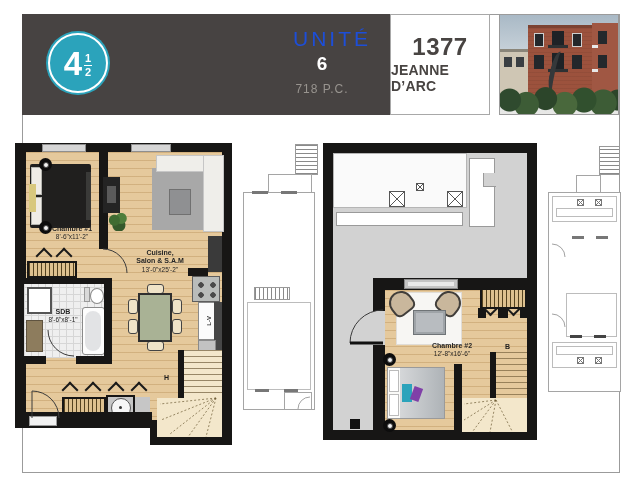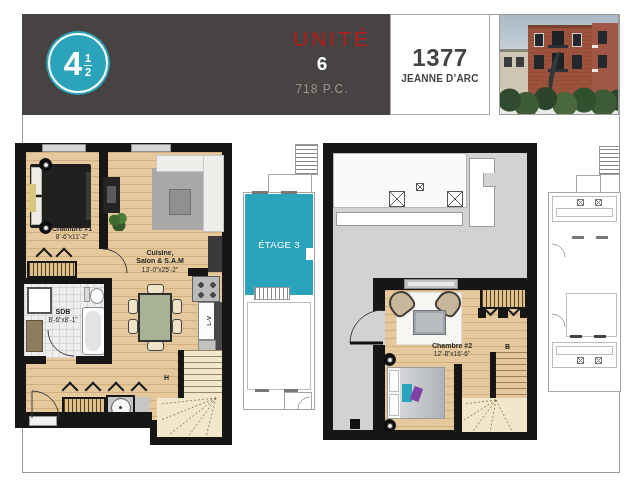--- a/index.html
+++ b/index.html
@@ -6,26 +6,26 @@
   .canvas{position:relative;width:640px;height:480px;background:#fff;overflow:hidden;}
   .abs{position:absolute;box-sizing:border-box;}
   
   .band{background:#474342;}
   .badge{border-radius:50%;background:#2ba3bb;border:2px solid #fff;box-shadow:0 0 0 2px #2ba3bb;
          display:flex;align-items:center;justify-content:center;color:#fff;}
   .badge .whole{font-size:33px;font-weight:700;line-height:1;}
   .frac{display:inline-flex;flex-direction:column;align-items:center;font-size:11px;font-weight:700;line-height:1.1;margin-left:2px;margin-top:4px;}
   .frac .num{border-bottom:1.5px solid #fff;padding:0 1px;}
   .unit-block{display:flex;flex-direction:column;align-items:center;color:#fff;}
-  .unit-label{font-size:21px;letter-spacing:3px;color:#b91c1c;font-weight:400;margin-left:20px;}
+  .unit-label{font-size:21px;letter-spacing:3px;color:#1d4ed8;font-weight:400;margin-left:20px;}
   .unit-number{font-size:19px;font-weight:700;margin-top:2px;}
   .unit-area{font-size:12px;color:#98948f;letter-spacing:1px;margin-top:7px;}
   .addr-box{background:#fff;border:1px solid #a8a8a8;display:flex;flex-direction:column;align-items:center;justify-content:center;color:#484442;}
   .addr-num{font-size:24px;font-weight:800;letter-spacing:.5px;line-height:1;}
-  .addr-street{font-size:10px;font-weight:700;margin-top:3px;letter-spacing:.2px;}
+  .addr-street{font-size:14px;font-weight:700;margin-top:3px;letter-spacing:.2px;}
   
   .wall{background:#171615;}
   .wood{background:repeating-linear-gradient(to bottom,rgba(165,120,60,.30) 0 1px,transparent 1px 8px),#e5c99c;}
   .terrace{background:#d2d2d2;}
   .cream{background:#f3e7cb;}
   .sill{background:#d6d6d6;border:1px solid #8f8f8f;}
   .hatch{background:repeating-linear-gradient(90deg,#54421f 0 1px,transparent 1px 4px),#dec18f;border:2px solid #171615;}
   .treads{background:repeating-linear-gradient(to bottom,rgba(90,70,35,.6) 0 1px,transparent 1px 6px),#f3e7cb;}
   .tile{background:repeating-linear-gradient(0deg,#d6d6d6 0 1px,transparent 1px 7px),
               repeating-linear-gradient(90deg,#d6d6d6 0 1px,transparent 1px 7px),#efefef;}
@@ -208,23 +208,20 @@
   <div class="abs wall" style="left:15px;top:412px;width:137px;height:16px;"></div>
   <div class="abs" style="left:29px;top:416px;width:28px;height:10px;background:#f1f1f1;border:1px solid #9a9a9a;"></div>
   <div class="abs wall" style="left:178px;top:350px;width:6px;height:50px;"></div>
   <div class="abs treads" style="left:184px;top:350px;width:38px;height:50px;"></div>
   <div class="abs cream" style="left:157px;top:398px;width:65px;height:39px;"></div>
   <div class="abs tiny-letter" style="left:164px;top:374px;">H</div>
 
   <div class="abs kp-hatch-h" style="left:295px;top:144px;width:23px;height:31px;"></div>
   <div class="abs kp-outline" style="left:268px;top:174px;width:44px;height:20px;"></div>
   <div class="abs kp-outline" style="left:243px;top:192px;width:72px;height:218px;"></div>
-  <div class="abs teal etage-label" style="left:245px;top:194px;width:68px;height:101px;">
-    <span>ÉTAGE 3</span>
-  </div>
   <div class="abs" style="left:306px;top:248px;width:8px;height:12px;background:#fff;"></div>
   <div class="abs tick" style="left:252px;top:191px;width:16px;height:3px;"></div>
   <div class="abs tick" style="left:281px;top:191px;width:16px;height:3px;"></div>
   <div class="abs kp-hatch-v" style="left:254px;top:287px;width:36px;height:13px;"></div>
   <div class="abs kp-inner" style="left:247px;top:302px;width:64px;height:88px;"></div>
   <div class="abs tick" style="left:255px;top:389px;width:14px;height:3px;"></div>
   <div class="abs tick" style="left:284px;top:389px;width:14px;height:3px;"></div>
   <div class="abs kp-outline" style="left:284px;top:392px;width:28px;height:18px;"></div>
 
   <div class="abs terrace" style="left:333px;top:153px;width:194px;height:277px;"></div>

